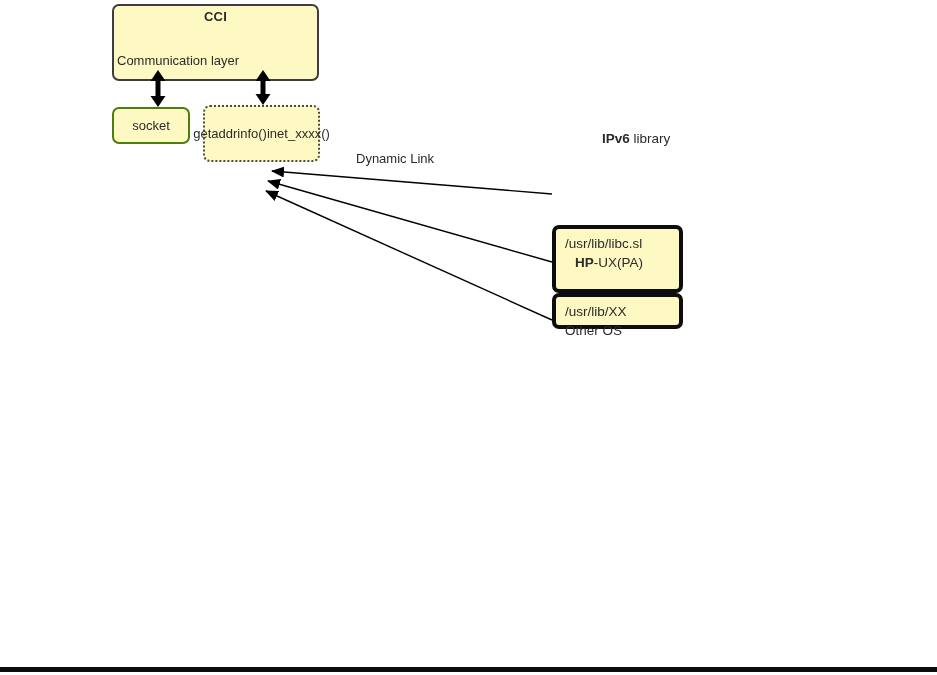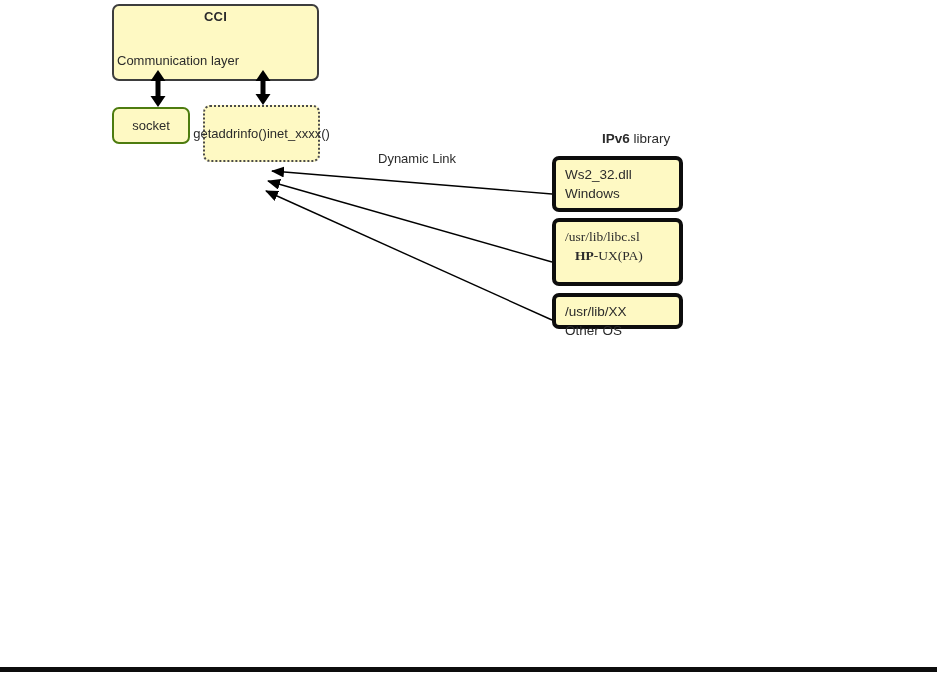--- a/index.html
+++ b/index.html
@@ -82,29 +82,29 @@
   }
   .lib-box {
     left: 552px;
     width: 131px;
     border: 4px solid #0d0d0d;
     font-size: 13.5px;
     line-height: 19px;
     padding: 5px 4px 0 9px;
   }
   .lib-box-1 { top: 156px; height: 56px; }
-  .lib-box-2 { top: 218px; height: 68px; font-family: Liberation Serif, serif; }
+  .lib-box-2 { top: 225px; height: 68px; }
   .lib-box-3 { top: 293px; height: 36px; }
   .float-label {
     position: absolute;
     font-size: 13px;
     white-space: nowrap;
   }
   .dynamic-link-label {
-    left: 378px;
+    left: 356px;
     top: 151px;
   }
   .ipv6-library-label {
     left: 592px;
     top: 131px;
     font-size: 13.5px;
   }
   .footer-rule {
     position: absolute;
     left: 0;
@@ -131,24 +131,20 @@
     </div>
 
     <div class="box api-box">
       <div>getaddrinfo()</div>
       <div>inet_xxxx()</div>
     </div>
 
     <div class="float-label dynamic-link-label">Dynamic Link</div>
     <div class="float-label ipv6-library-label"><b>IPv6</b><span> library</span></div>
 
-    <div class="box lib-box lib-box-1">
-      <div>Ws2_32.dll</div>
-      <div>Windows</div>
-    </div>
     <div class="box lib-box lib-box-2">
       <div>/usr/lib/libc.sl</div>
       <div><b>HP</b><span>-UX(PA)</span></div>
     </div>
     <div class="box lib-box lib-box-3">
       <div>/usr/lib/XX</div>
       <div>Other OS</div>
     </div>
 
     <svg class="connector-layer" width="937" height="675" viewBox="0 0 937 675">

